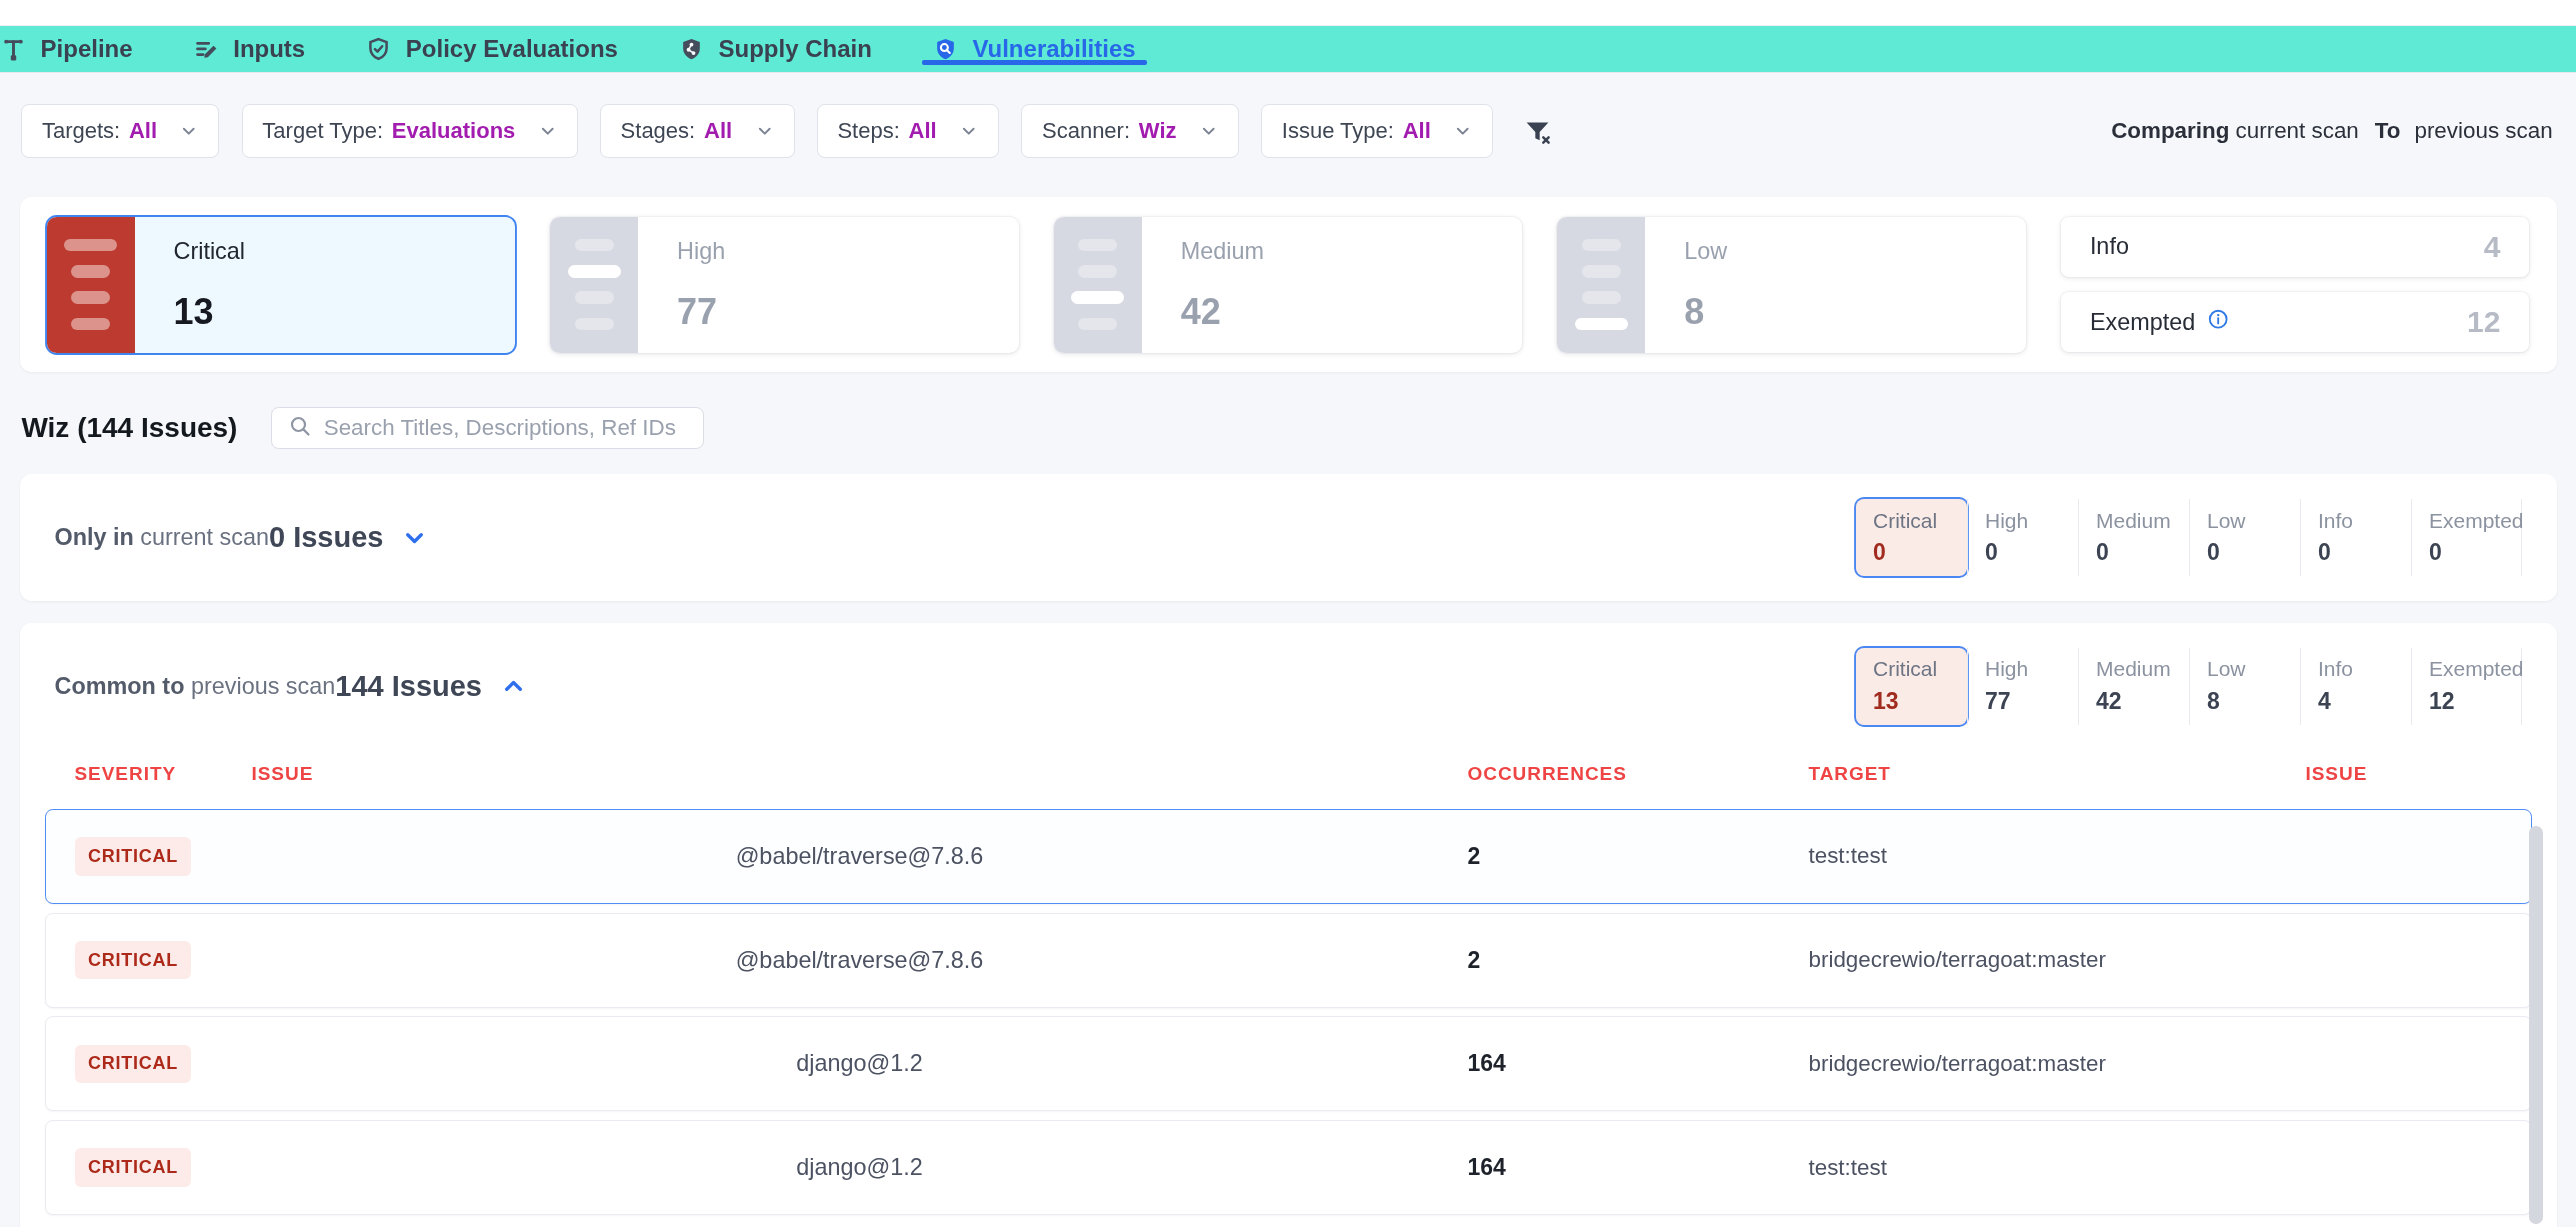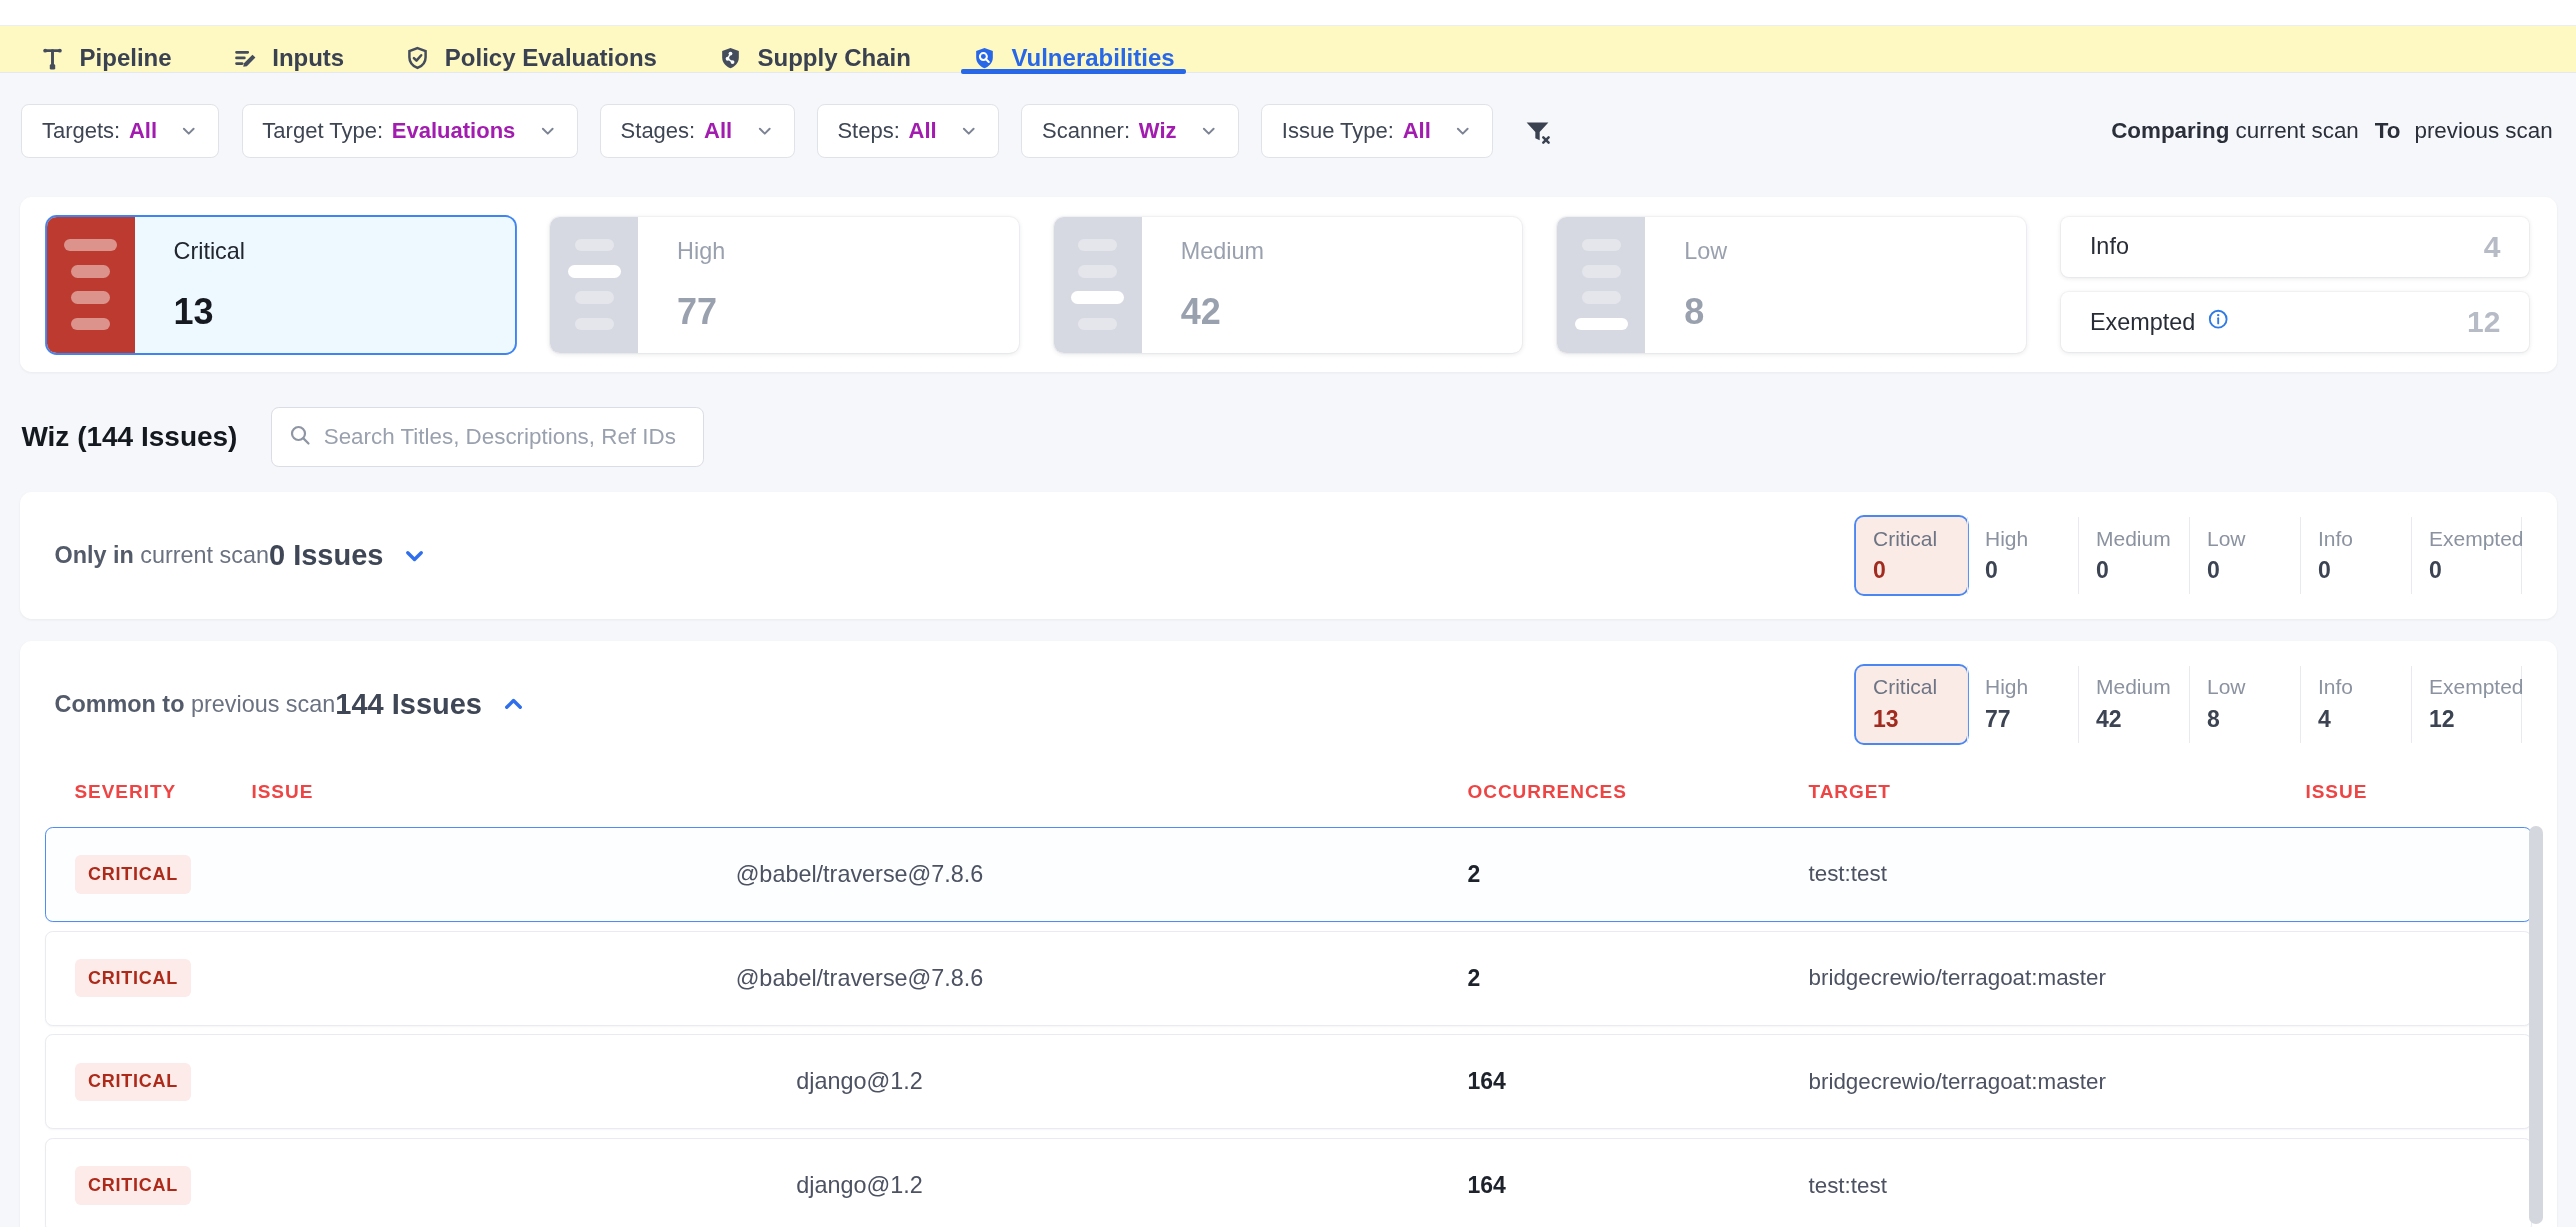--- a/index.html
+++ b/index.html
@@ -6,21 +6,21 @@
   html,body { width:2576px; height:1228px; }
   body {
     font-family:"Liberation Sans", sans-serif;
     background:#f6f7fa;
     color:#22272f;
     position:relative;
     overflow:hidden;
   }
   
   .top-strip { height:26px; background:#fff; border-bottom:1px solid #edeef2; }
-  .tabbar { height:47px; background:#fef9c3; border-bottom:1.9px solid #e5e8ee; display:flex; align-items:flex-end; padding-left:39px; }
+  .tabbar { height:47px; background:#5eead4; border-bottom:1.9px solid #e5e8ee; display:flex; align-items:center; }
   .tab { display:flex; align-items:center; gap:13.6px; margin-right:60px; font-size:24px; font-weight:600; color:#3a4150; position:relative; cursor:pointer; }
   .tab .ticon { display:flex; color:#454c5b; }
   .tab.active { color:#2767e8; }
   .tab.active .ticon { color:#2767e8; }
   .tab.active::after { content:''; position:absolute; left:-9.7px; right:-11.7px; bottom:-1.9px; height:4.9px; background:#2767e8; border-radius:1.9px; }
   
   .filter-row { display:flex; align-items:center; gap:22.4px; padding:31px 23.4px 0 21.4px; }
   .filter-btn { height:54px; background:#fff; border:1.5px solid #dfe2e9; border-radius:7.8px; display:flex; align-items:center; gap:8.8px; padding:0 19.5px; font-size:22px; color:#3e4553; cursor:pointer; white-space:nowrap; }
   .filter-btn b { color:#a21caf; font-weight:700; }
   .filter-btn .chev { margin-left:13.6px; display:flex; }
@@ -42,21 +42,21 @@
   .card-count { font-size:36px; font-weight:700; color:#9aa1ae; }
   .sevcard.selected .card-label { color:#22272f; }
   .sevcard.selected .card-count { color:#16191f; }
   .side-col { flex:1; display:flex; flex-direction:column; gap:15.6px; justify-content:center; }
   .side-card { height:60px; background:#fff; border-radius:7.8px; box-shadow:0 1px 4.9px rgba(25,35,60,.12), 0 0 0 1px rgba(25,35,60,.03); display:flex; align-items:center; padding:0 29px; font-size:23.4px; color:#272c36; cursor:pointer; }
   .side-card .lbl { display:flex; align-items:center; gap:11.7px; }
   .side-count { margin-left:auto; font-size:30px; font-weight:700; color:#b6bbc6; }
   
   .results-head { display:flex; align-items:center; gap:34px; margin:35px 21.4px 25px; }
   .results-title { font-size:28px; font-weight:700; color:#14181f; }
-  .search-box { width:433px; height:60px; background:#fff; border:1.5px solid #dadde5; border-radius:7.8px; display:flex; align-items:center; gap:11.7px; padding:0 15.6px; }
+  .search-box { width:433px; height:42px; background:#fff; border:1.5px solid #dadde5; border-radius:7.8px; display:flex; align-items:center; gap:11.7px; padding:0 15.6px; }
   .search-box input { border:none; outline:none; font-size:22.4px; color:#3a4150; width:100%; background:transparent; }
   .search-box input::placeholder { color:#9aa1ae; }
   
   .section-panel { margin:0 19.5px 21.4px; background:#fff; border-radius:11.7px; box-shadow:0 1px 2.9px rgba(30,40,60,.06); }
   .section-head { display:flex; align-items:center; padding:25px 35px;justify-content:space-between; }
   .sec-text { font-size:23.4px; color:#6a7180; }
   .sec-text b { color:#535a69; font-weight:700; }
   .sec-issues { font-size:29px; font-weight:700; color:#3f4756; }
   .sec-chev { margin-left:17.5px; display:flex; cursor:pointer; }
   .pill-group { margin-left:auto; display:flex; align-items:stretch; }

